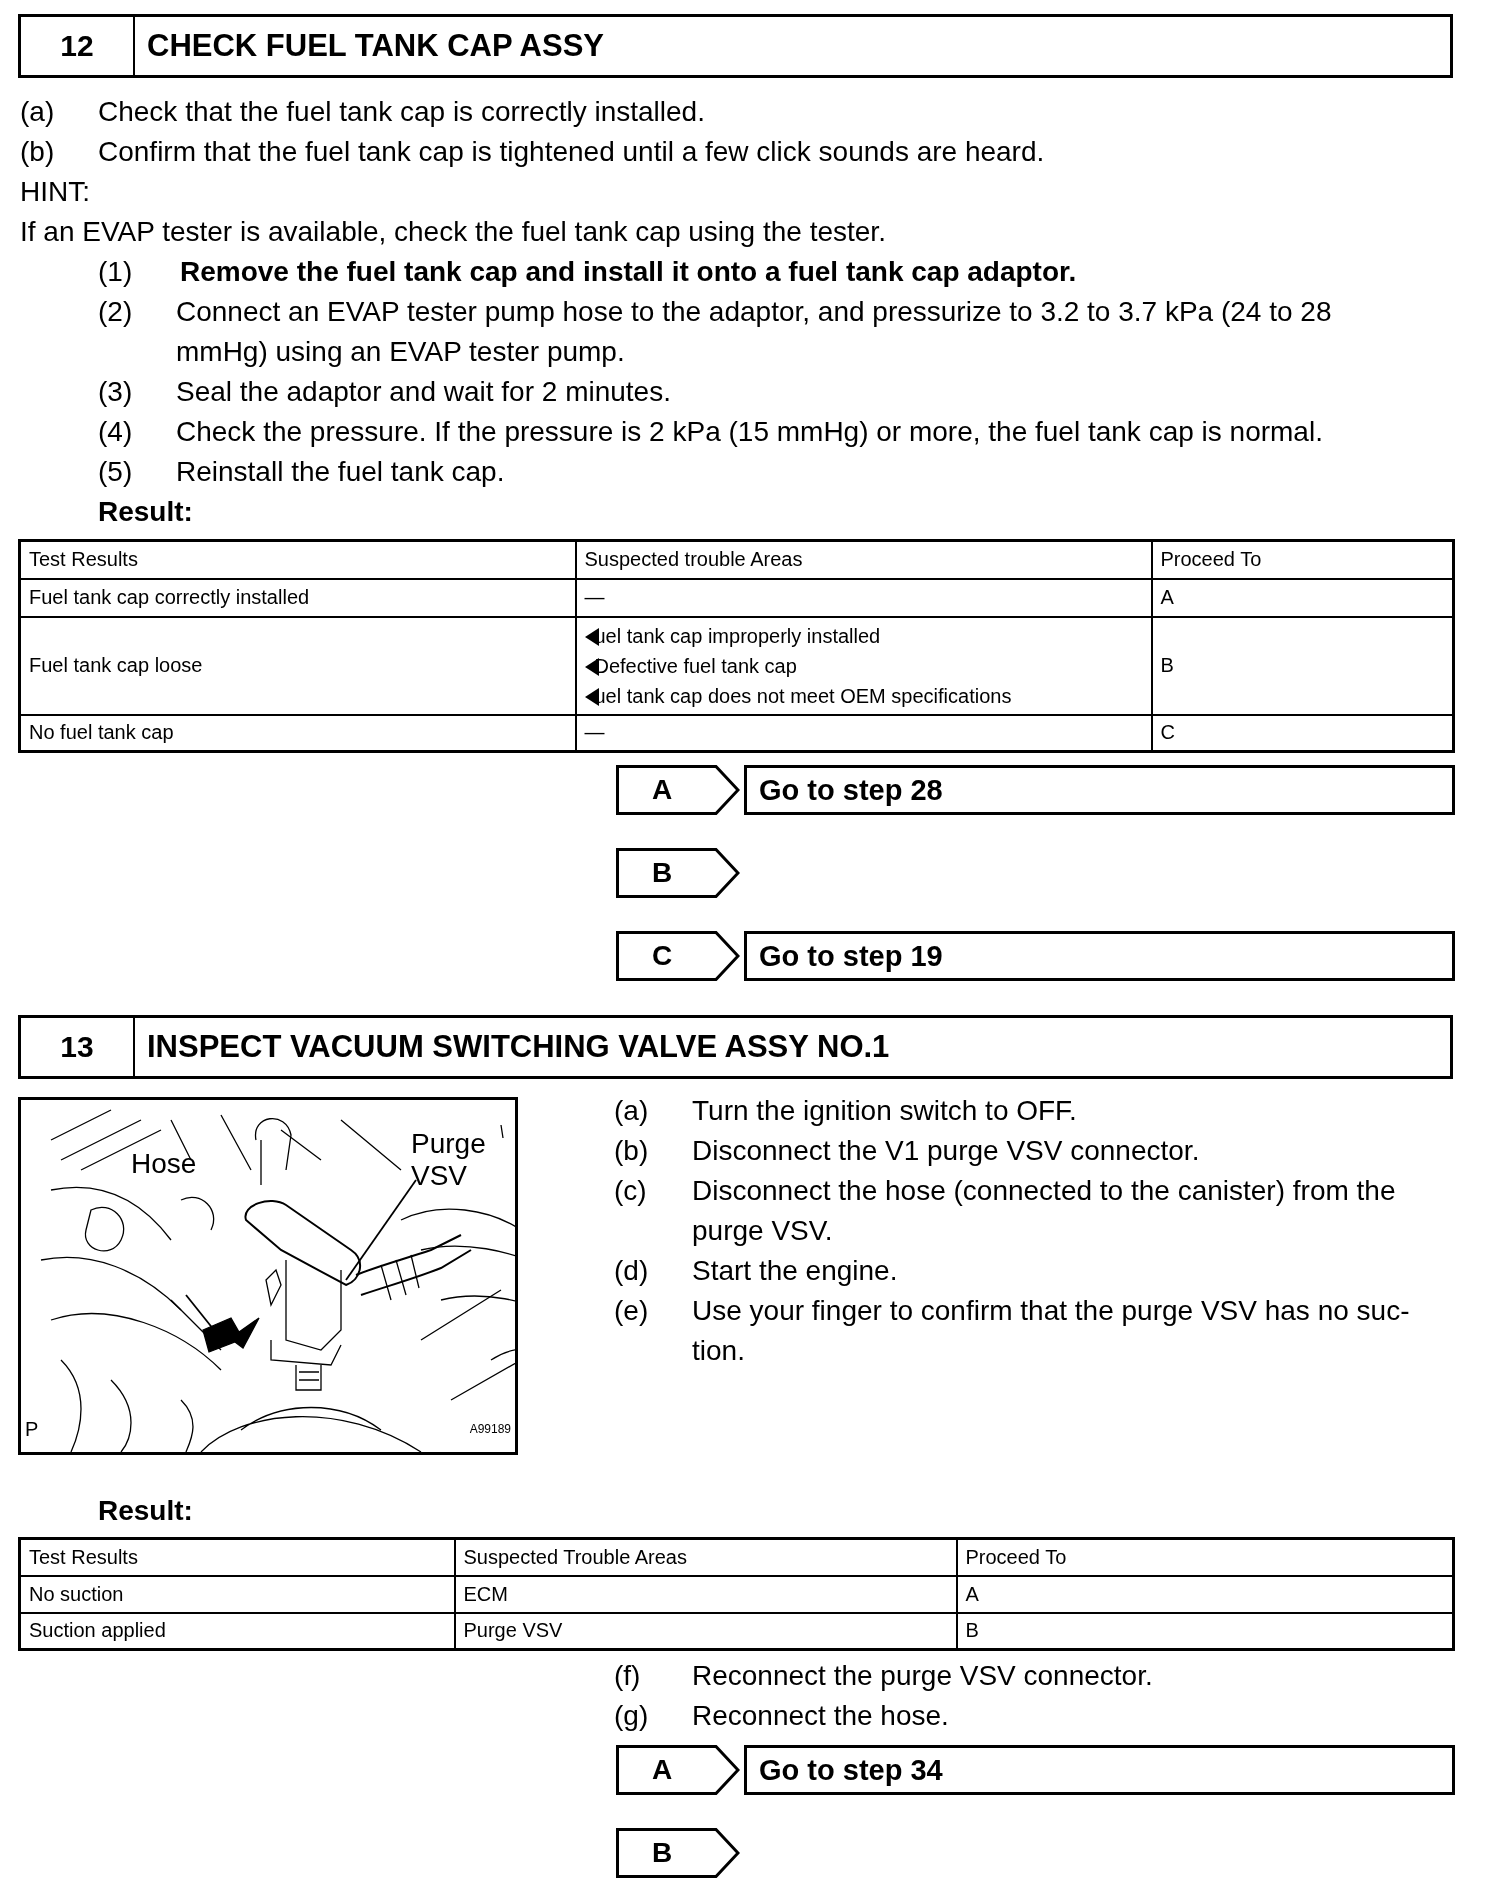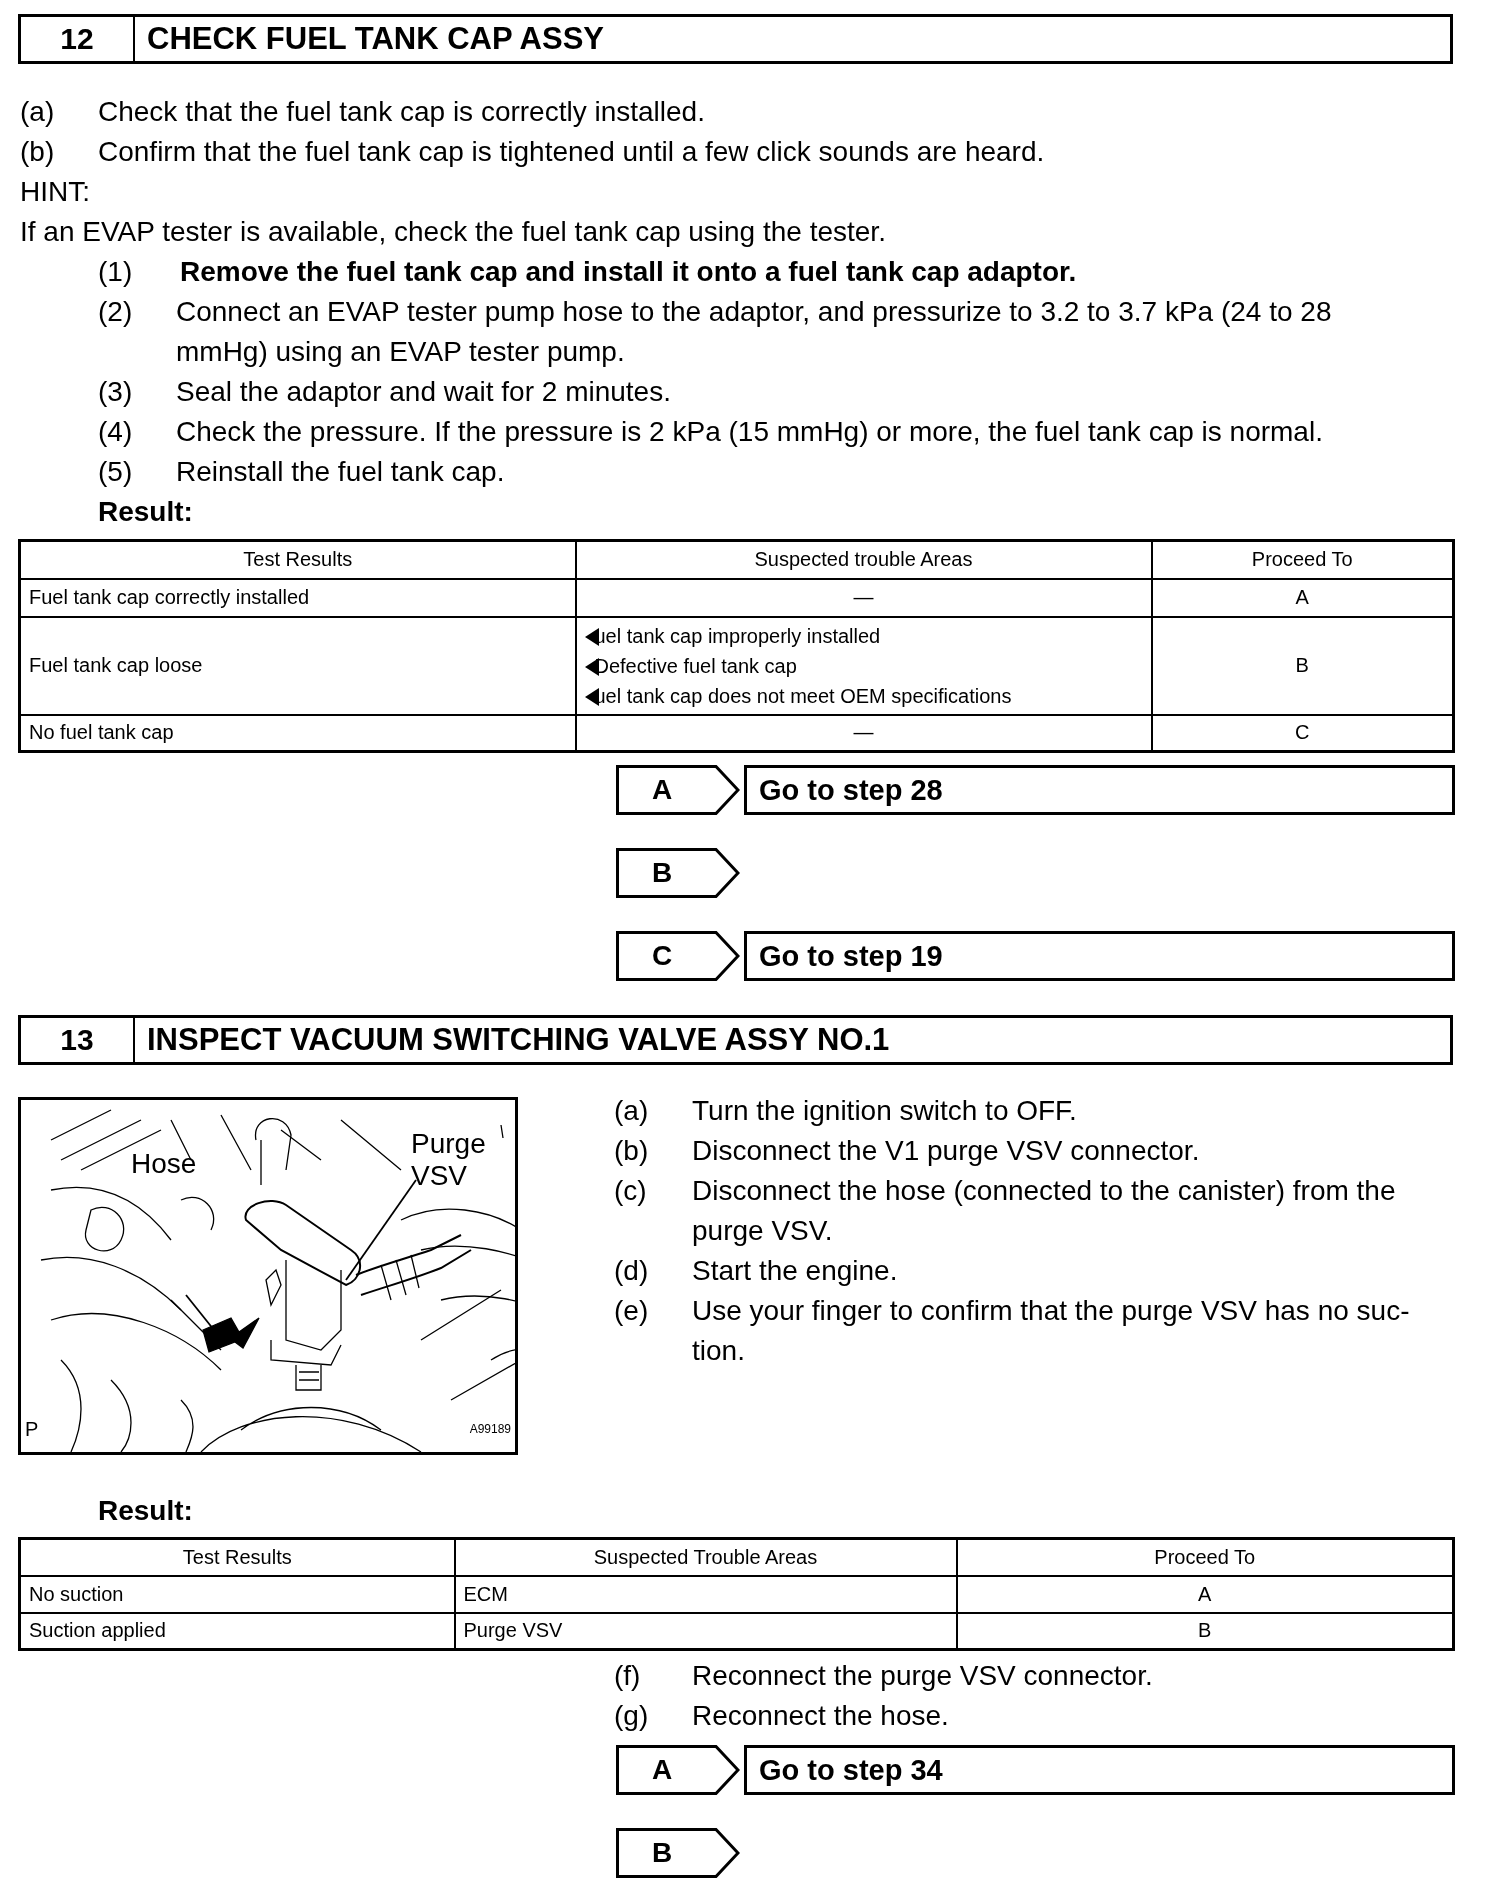--- a/index.html
+++ b/index.html
@@ -1,30 +1,30 @@
 <!DOCTYPE html>
 <html><head>
 <meta charset="utf-8">
 <style>
   html, body { margin:0; padding:0; background:#ffffff; }
   body { width:1504px; height:1894px; position:relative; overflow:hidden;
          font-family:"Liberation Sans", sans-serif; color:#000; }
-  .titlebox { position:absolute; left:18px; width:1435px; height:50px;
+  .titlebox { position:absolute; left:18px; width:1435px; height:64px;
               border:3px solid #000; box-sizing:border-box; }
   .titlebox .num { position:absolute; left:0; top:0; width:112px; height:100%;
                    border-right:2px solid #000; font-weight:bold; font-size:30px;
                    display:flex; align-items:center; justify-content:center; }
   .titlebox .ttl { position:absolute; left:126px; top:0; height:100%;
                    font-weight:bold; font-size:31px; display:flex; align-items:center; }
   .line { position:absolute; font-size:28px; line-height:40px; white-space:nowrap; }
   .lbl { position:absolute; font-size:28px; line-height:40px; }
   table.res { position:absolute; border-collapse:collapse; font-size:20px; }
   table.res td { border:2px solid #000; padding:0 8px; box-sizing:border-box; }
   table.res { border:3px solid #000; }
-  .c { text-align:center; }
+  .c { }
   .bullet-line { height:30px; line-height:30px; white-space:nowrap; }
   .tri { display:inline-block; width:0; height:0; border-top:9px solid transparent;
          border-bottom:9px solid transparent; border-right:14px solid #000;
          vertical-align:middle; margin-right:-4px; }
   .goto { position:absolute; left:616px; width:839px; height:50px; }
   .goto .tag { position:absolute; left:0; top:0; width:124px; height:50px; }
   .goto .tag svg { position:absolute; left:0; top:0; }
   .goto .tag span { position:absolute; left:0; width:92px; top:0; height:50px;
                     display:flex; align-items:center; justify-content:center;
                     font-weight:bold; font-size:28px; }

